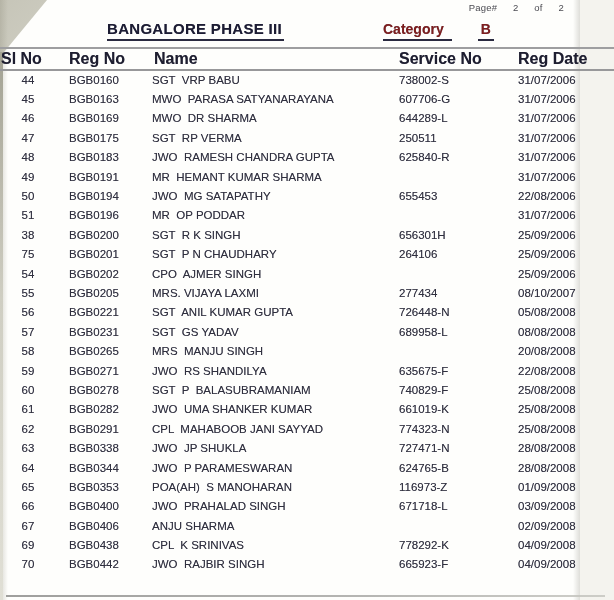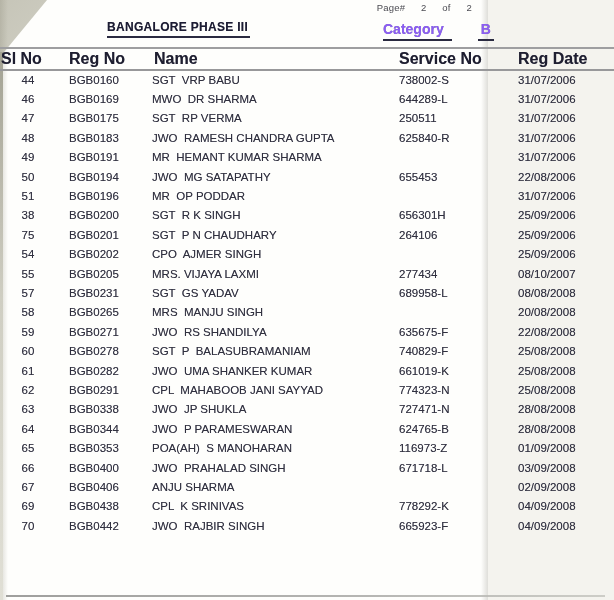--- a/index.html
+++ b/index.html
@@ -5,21 +5,21 @@
   * { box-sizing: border-box; }
   html, body { margin: 0; padding: 0; }
   body {
     width: 614px; height: 600px;
     background: #f4f3ee;
     font-family: "Liberation Sans", sans-serif;
     overflow: hidden;
   }
   .page {
     position: relative;
-    width: 488px; height: 600px;
+    width: 580px; height: 600px;
     background: #fefefc;
     color: #30303f;
   }
   
   .corner-fold {
     position: absolute; top: 0; left: 0;
     width: 47px; height: 57px;
     background: linear-gradient(135deg, #c6c5b8 0%, #cccbbf 70%, #d4d3c8 100%);
     clip-path: polygon(0 0, 100% 0, 0 100%);
   }
@@ -40,27 +40,27 @@
     position: absolute; top: 2px; right: 16px;
     font-size: 9.5px; color: #4b4b52;
     letter-spacing: 0.2px;
   }
   .pageinfo span { margin-left: 13px; }
   .pageinfo span:first-child { margin-left: 0; }
   
   .titlebar { position: absolute; top: 20px; left: 0; width: 100%; height: 24px; }
   .doc-title {
     position: absolute; left: 107px; top: 0; margin: 0;
-    font-size: 12px; font-weight: bold; letter-spacing: 0.3px;
+    font-size: 15px; font-weight: bold; letter-spacing: 0.3px;
     color: #1c1c33;
     border-bottom: 2px solid #2a2a40;
     padding: 0 2px 2px 0;
     text-shadow: 0 0 0.6px rgba(30,30,55,0.55);
   }
-  .category { position: absolute; left: 383px; top: 1px; font-size: 14px; font-weight: bold; color: #8b5cf6; }
+  .category { position: absolute; left: 383px; top: 1px; font-size: 14px; font-weight: bold; color: #7f1d1d; }
   .cat-label {
     border-bottom: 2px solid #2a2a40;
     padding: 0 8px 2px 0;
     margin-right: 26px;
     text-shadow: 0 0 0.6px rgba(30,30,55,0.55);
   }
   .cat-value {
     border-bottom: 2px solid #2a2a40;
     padding: 0 3px 2px 3px;
     text-shadow: 0 0 0.6px rgba(30,30,55,0.55);
@@ -143,20 +143,27 @@
     <tbody>
 
         <tr>
           <td class="c-sl">44</td>
           <td class="c-reg">BGB0160</td>
           <td class="c-name">SGT  VRP BABU</td>
           <td class="c-svc">738002-S</td>
           <td class="c-date">31/07/2006</td>
         </tr>
 
+        <tr>
+          <td class="c-sl">45</td>
+          <td class="c-reg">BGB0163</td>
+          <td class="c-name">MWO  PARASA SATYANARAYANA</td>
+          <td class="c-svc">607706-G</td>
+          <td class="c-date">31/07/2006</td>
+        </tr>
 
         <tr>
           <td class="c-sl">46</td>
           <td class="c-reg">BGB0169</td>
           <td class="c-name">MWO  DR SHARMA</td>
           <td class="c-svc">644289-L</td>
           <td class="c-date">31/07/2006</td>
         </tr>
 
         <tr>
@@ -224,20 +231,27 @@
         </tr>
 
         <tr>
           <td class="c-sl">55</td>
           <td class="c-reg">BGB0205</td>
           <td class="c-name">MRS. VIJAYA LAXMI</td>
           <td class="c-svc">277434</td>
           <td class="c-date">08/10/2007</td>
         </tr>
 
+        <tr>
+          <td class="c-sl">56</td>
+          <td class="c-reg">BGB0221</td>
+          <td class="c-name">SGT  ANIL KUMAR GUPTA</td>
+          <td class="c-svc">726448-N</td>
+          <td class="c-date">05/08/2008</td>
+        </tr>
 
         <tr>
           <td class="c-sl">57</td>
           <td class="c-reg">BGB0231</td>
           <td class="c-name">SGT  GS YADAV</td>
           <td class="c-svc">689958-L</td>
           <td class="c-date">08/08/2008</td>
         </tr>
 
         <tr>

